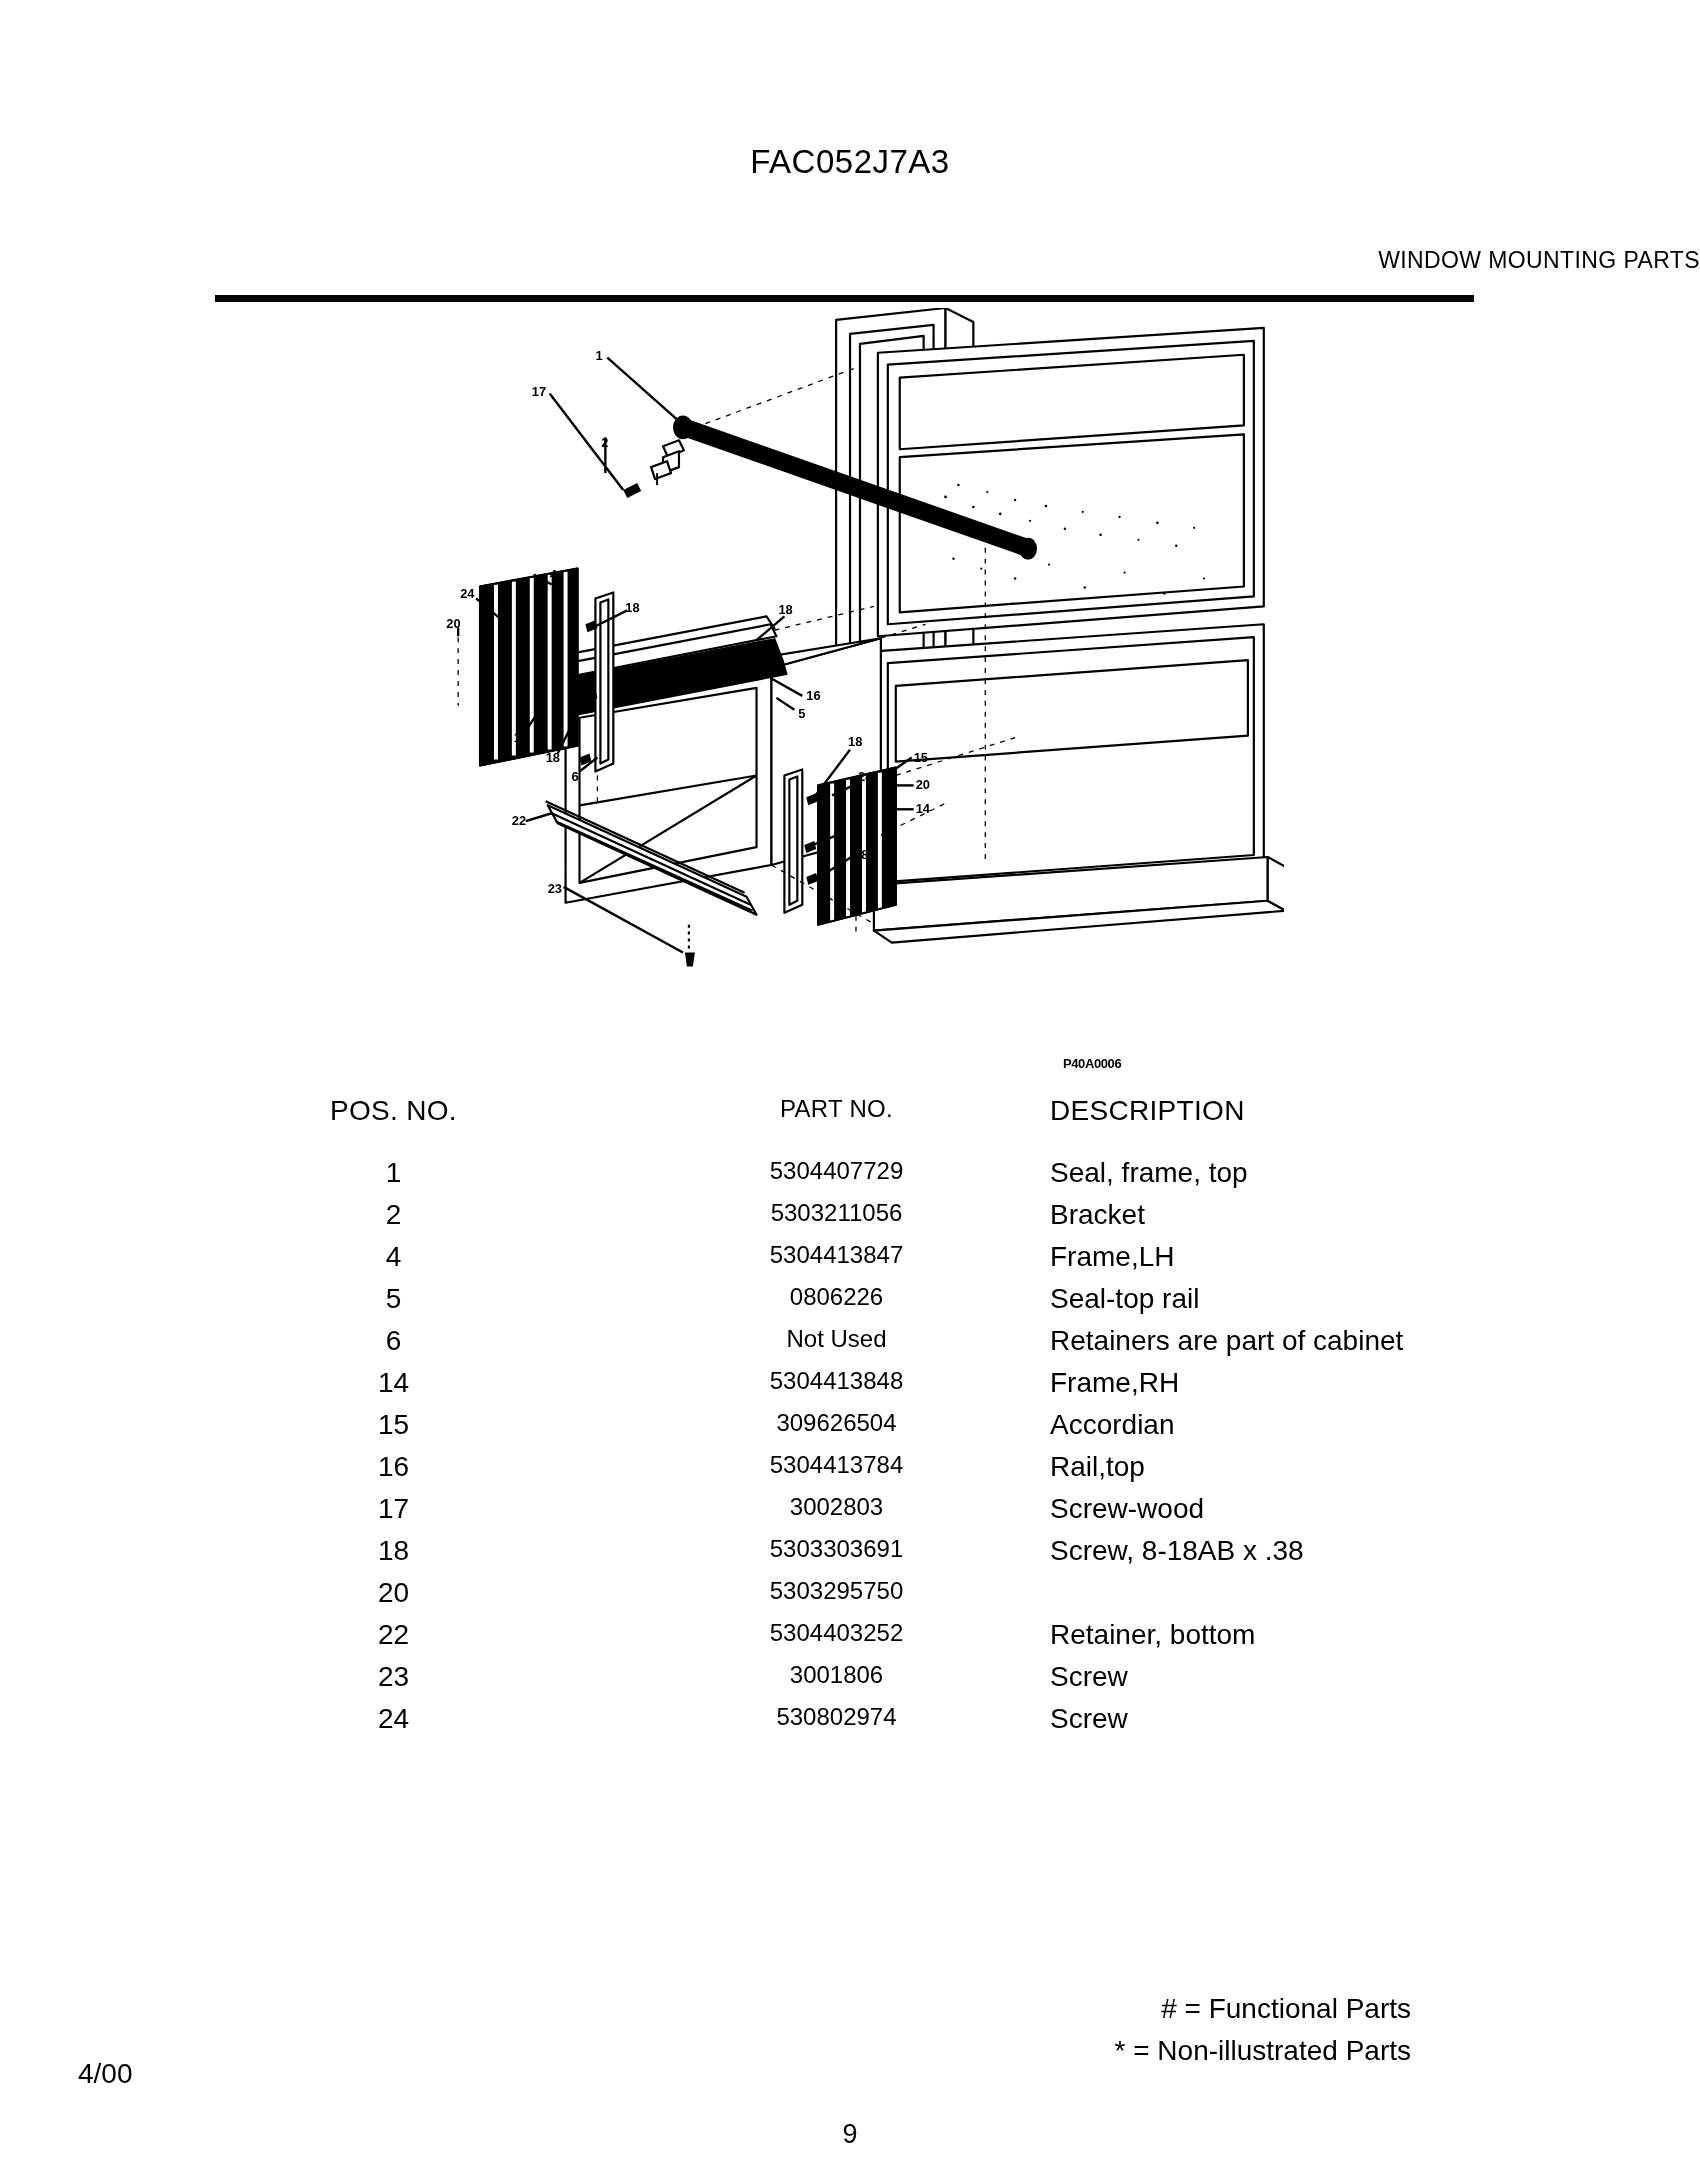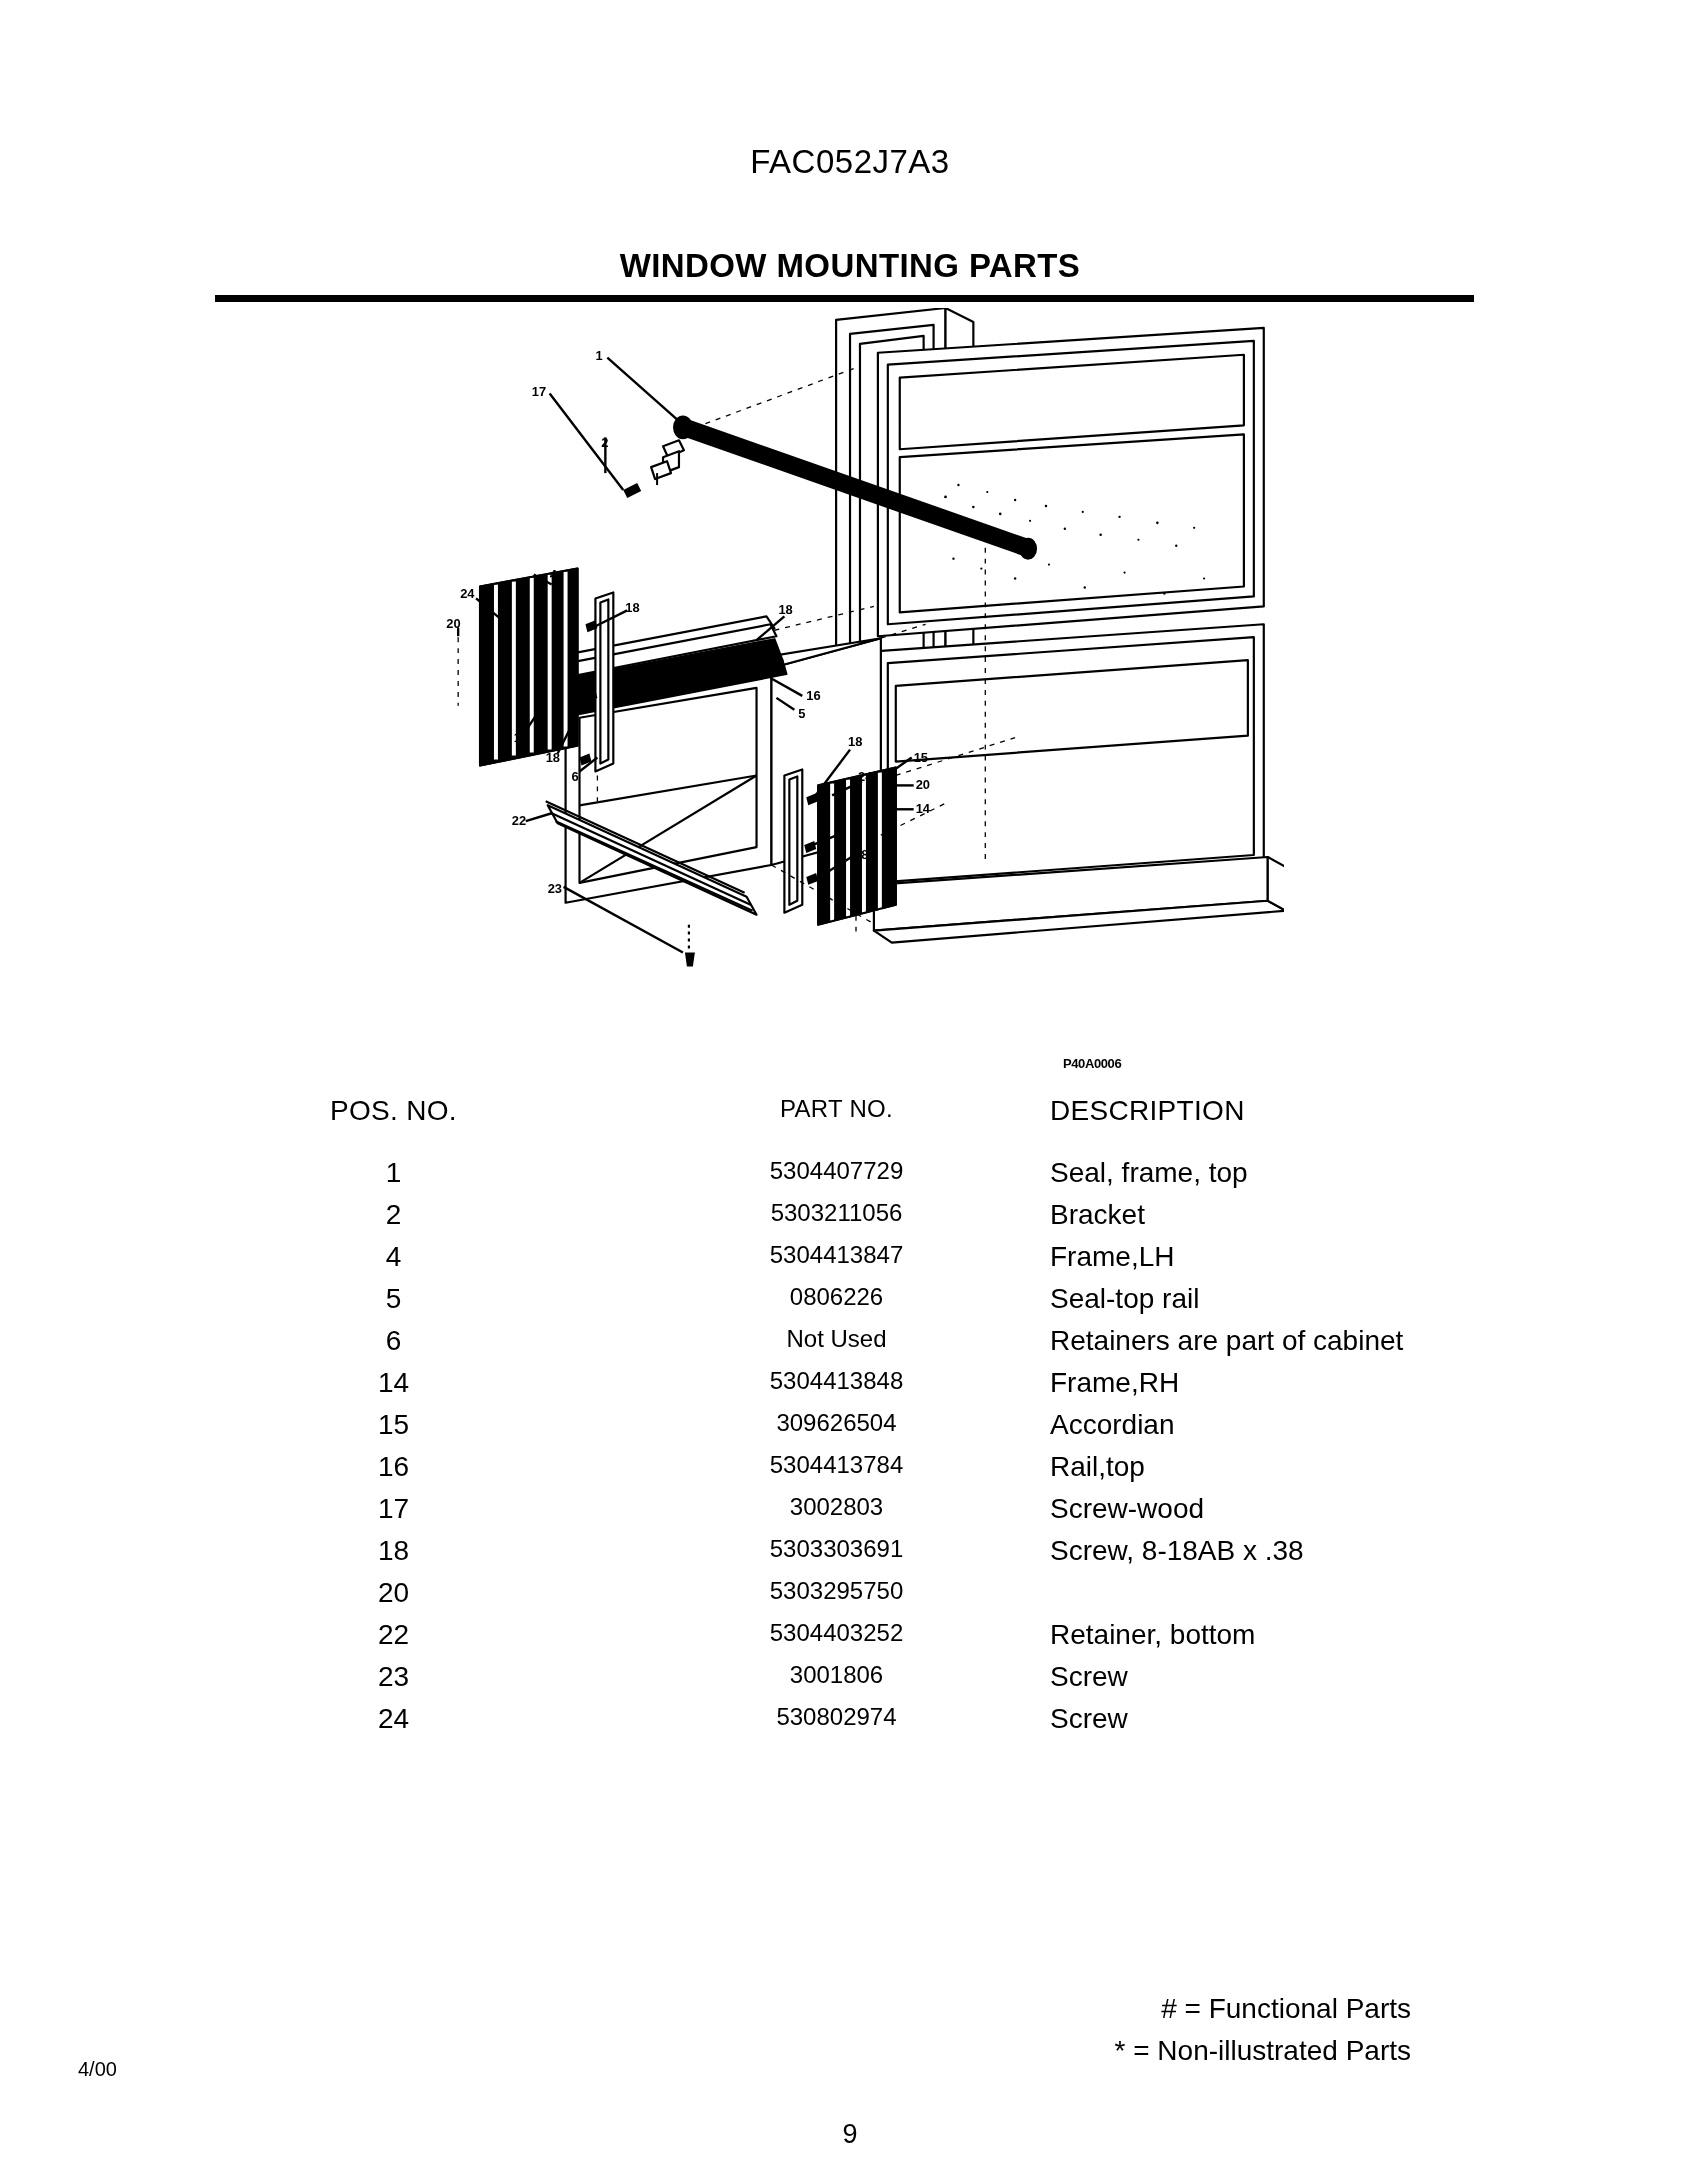--- a/index.html
+++ b/index.html
@@ -28,23 +28,23 @@
     text-align: center;
     font-size: 33px;
     font-weight: 400;
     letter-spacing: 0.5px;
   }
   .section-title {
     position: absolute;
     top: 247px;
     left: 0;
     width: 1700px;
-    text-align: center;
-    font-size: 33px;
-    font-weight: bold;
+    text-align: right;
+    font-size: 23px;
+    font-weight: normal;
     letter-spacing: 0.4px;
   }
   .rule {
     position: absolute;
     top: 295px;
     left: 215px;
     width: 1259px;
     height: 7px;
     background: #000000;
   }
@@ -118,21 +118,21 @@
     padding-right: 289px;
     box-sizing: border-box;
     text-align: right;
     font-size: 28px;
     line-height: 42px;
   }
   .doc-date {
     position: absolute;
     top: 2058px;
     left: 78px;
-    font-size: 20px;
+    font-size: 28px;
   }
   .page-number {
     position: absolute;
     top: 2119px;
     left: 0;
     width: 1700px;
     text-align: center;
     font-size: 27px;
   }
 

